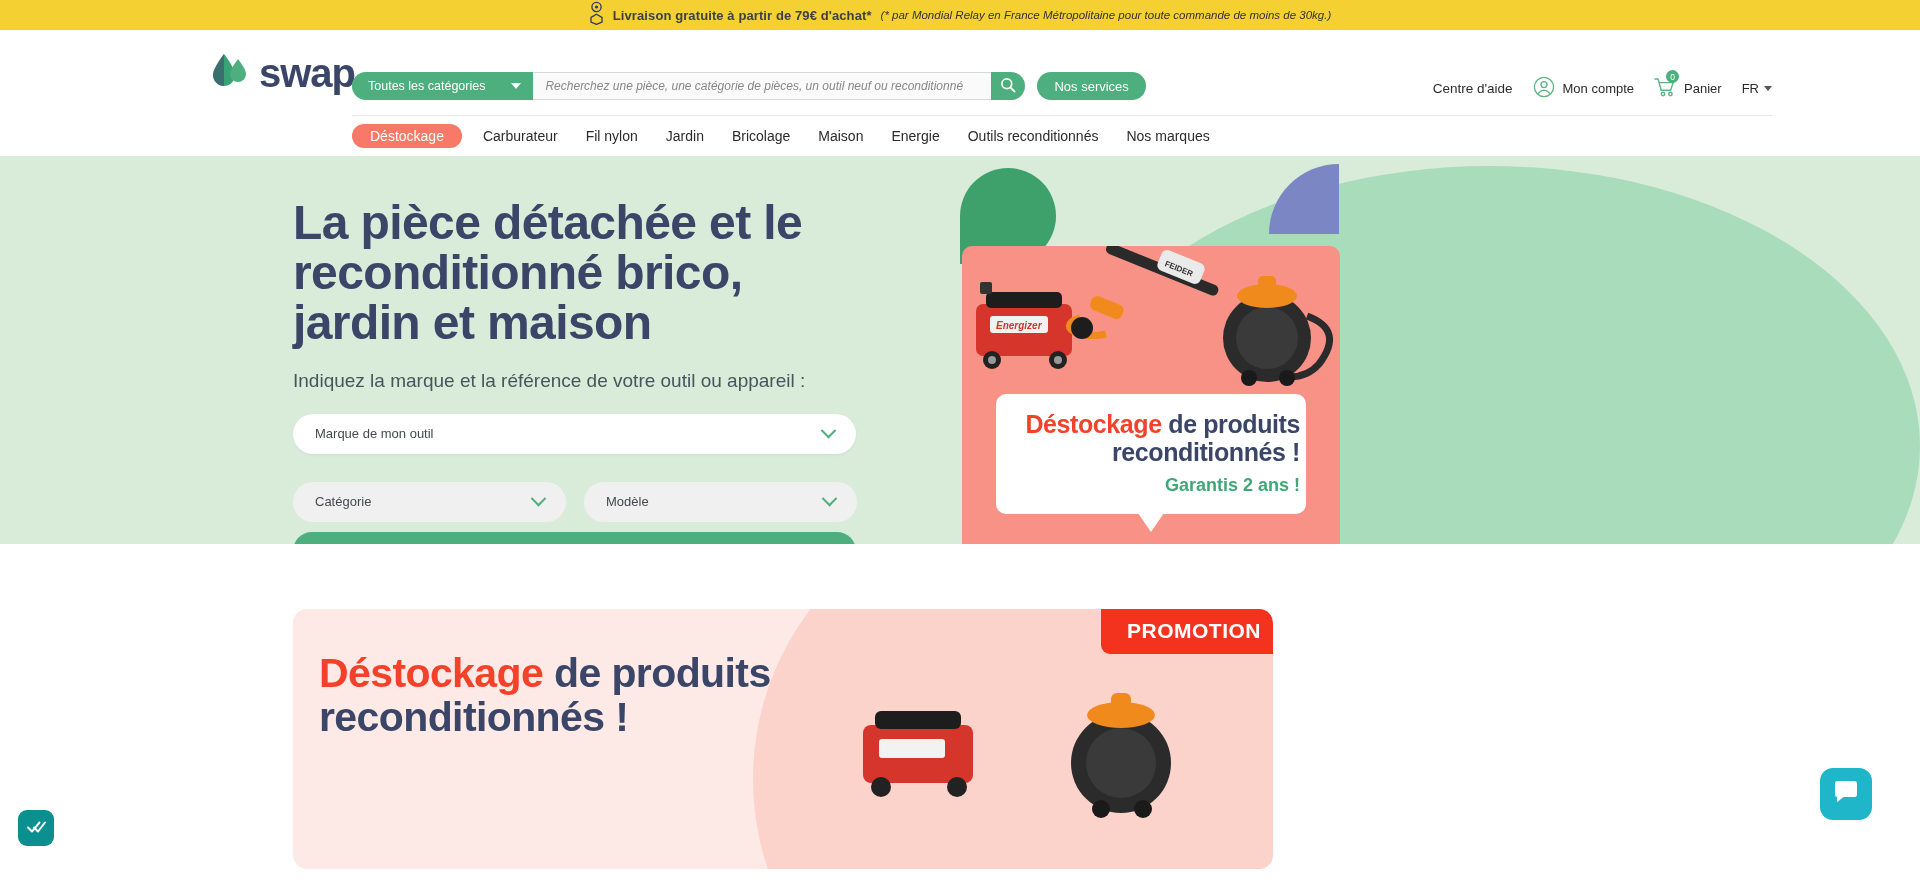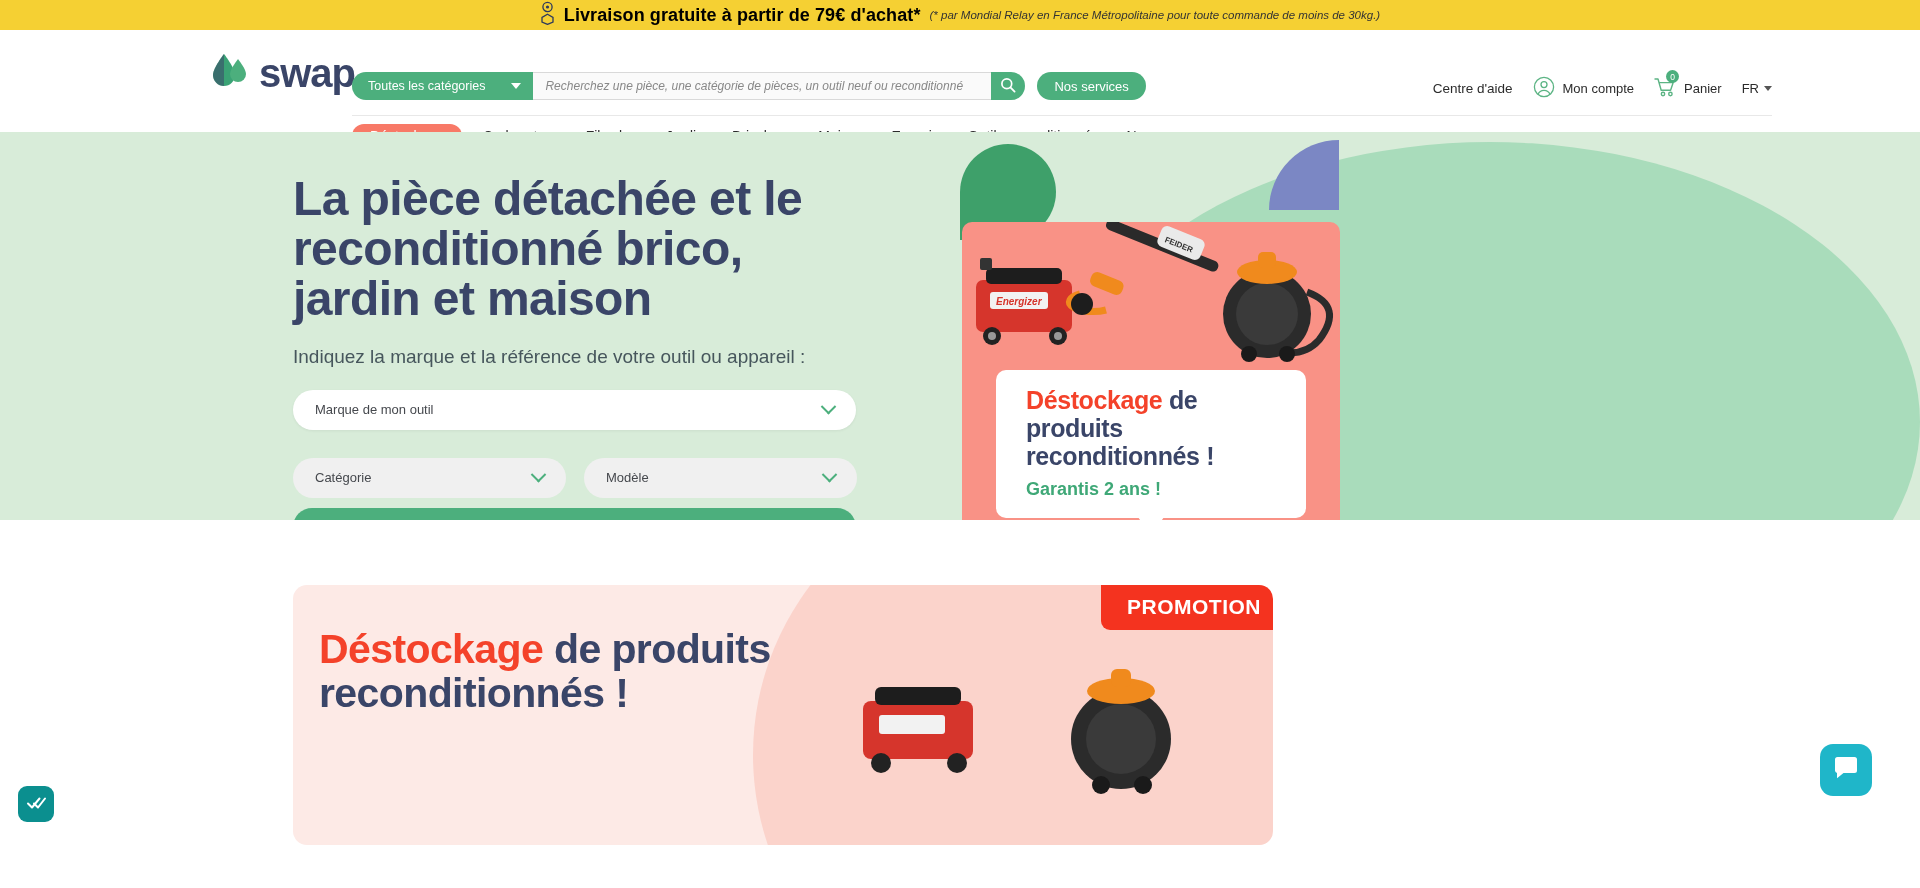--- a/index.html
+++ b/index.html
@@ -16,35 +16,35 @@
     height: 30px;
     background: #f5d033;
     display: flex;
     align-items: center;
     justify-content: center;
     gap: 9px;
     color: #2d3a5c;
   }
   .announce .pin-icon { display: block; }
   .announce-main {
-    font-size: 18px;
+    font-size: 13px;
     font-weight: bold;
     letter-spacing: .1px;
-    color: #000000;
+    color: #404040;
   }
   .announce-sub {
     font-size: 11.5px;
     font-style: italic;
     color: #333;
   }
 
   
   .header {
     background: #fff;
-    height: 102px;
+    height: 126px;
     position: relative;
     display: flex;
     align-items: flex-start;
   }
   .logo-wrap {
     position: absolute;
     left: 208px;
     top: 21px;
     display: flex;
     align-items: center;
@@ -310,22 +310,22 @@
     left: 0; right: 0; top: 0;
     height: 160px;
   }
   .promo-bubble {
     position: absolute;
     left: 34px;
     top: 148px;
     width: 310px;
     background: #fff;
     border-radius: 10px;
-    padding: 16px 30px 18px;
-    text-align: left;
+    padding: 16px 6px 18px;
+    text-align: right;
   }
   .promo-bubble:after {
     content: "";
     position: absolute;
     left: 50%;
     bottom: -18px;
     margin-left: -13px;
     border-left: 13px solid transparent;
     border-right: 13px solid transparent;
     border-top: 19px solid #fff;

